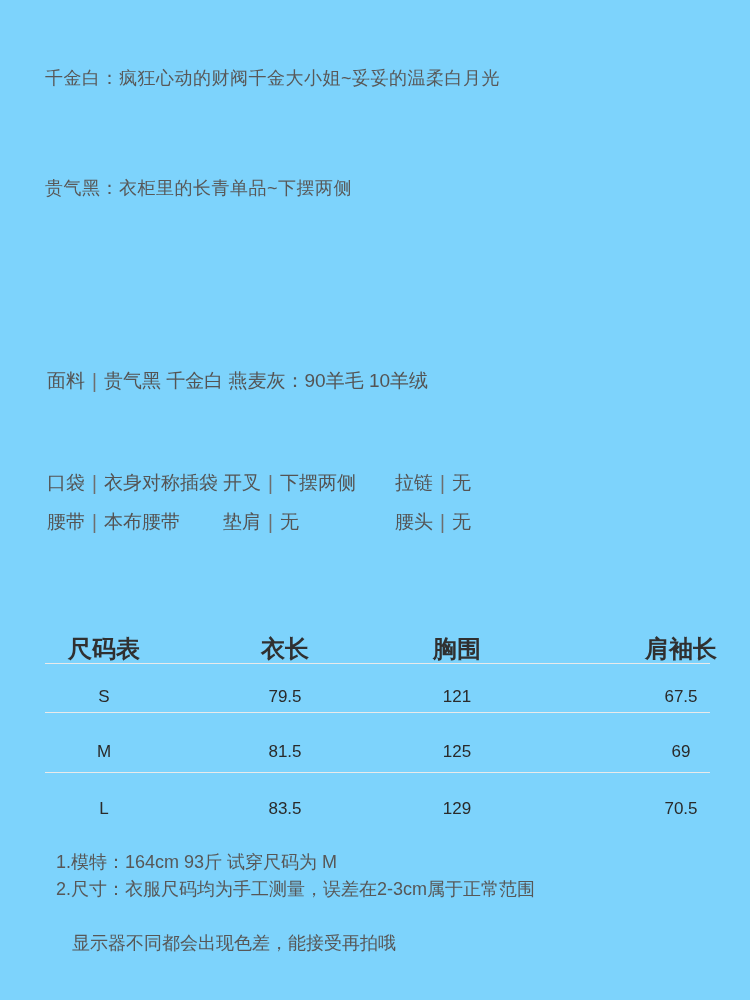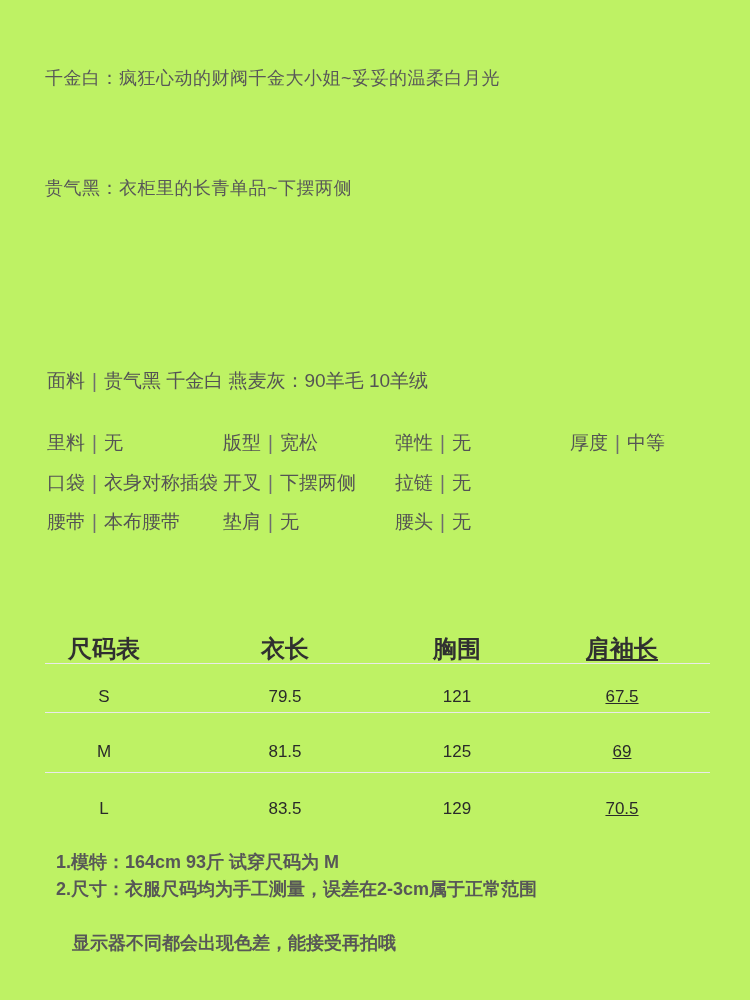--- a/index.html
+++ b/index.html
@@ -1,21 +1,21 @@
 <!DOCTYPE html>
 <html><head>
 <meta charset="utf-8">
 <style>
   html, body { margin: 0; padding: 0; background: #ffffff; }
   body {
     font-family: "Liberation Sans", "DejaVu Sans", sans-serif;
     width: 750px; height: 1000px; position: relative;
     color: #555555;
   }
-  .page { position: absolute; inset: 0; background: #bef264; overflow: hidden; }
+  .page { position: absolute; inset: 0; background: #7dd3fc; overflow: hidden; }
 
   
   .color-line {
     position: absolute; left: 45px; font-size: 18px; line-height: 19px;
     color: #585858; letter-spacing: 0.5px; white-space: nowrap;
   }
   .color-line.l0 { top: 69px; }
   .color-line.l1 { top: 124px; }
   .color-line.l2 { top: 179px; }
 
@@ -46,65 +46,51 @@
   .tbl-row.rm { top: 742px; }
   .tbl-row.rl { top: 799px; }
   .tbl-cell {
     position: absolute; transform: translateX(-50%);
     font-size: 17px; line-height: 20px; color: #2a2a2a; white-space: nowrap;
   }
   .tbl-row.header .tbl-cell { font-size: 24px; color: #303030; }
   .tbl-cell.c0 { left: 104px; }
   .tbl-cell.c1 { left: 285px; }
   .tbl-cell.c2 { left: 457px; }
-  .tbl-cell.c3 { left: 622px; text-decoration: underline; }
+  .tbl-cell.c3 { left: 681px; }
 
   .divider {
     position: absolute; left: 45px; width: 665px; height: 1px; background: #eaeaea;
   }
   .divider.d0 { top: 663px; }
   .divider.d1 { top: 712px; }
   .divider.d2 { top: 772px; }
 
   
   .note-line {
     position: absolute; left: 56px; font-size: 18px; line-height: 20px;
-    color: #575757; white-space: nowrap; font-weight: bold;
+    color: #575757; white-space: nowrap;
   }
   .note-line.n0 { top: 852px; }
   .note-line.n1 { top: 879px; }
   .note-line.n2 { top: 906px; }
   .note-line.n3 { top: 933px; left: 72px; }
 </style>
 </head>
 <body>
 
 <div class="page">
 
   <div class="color-line l0">千金白：疯狂心动的财阀千金大小姐~妥妥的温柔白月光</div>
   <div class="color-line l2">贵气黑：衣柜里的长青单品~下摆两侧</div>
 
   <div class="fabric-line">
     <span>面料</span><span class="sep">|</span><span>贵气黑 千金白 燕麦灰：90羊毛 10羊绒</span>
   </div>
 
-  <div class="attr-row r0">
-    <div class="attr-cell c0">
-      <span>里料</span><span class="sep">|</span><span>无</span>
-    </div>
-    <div class="attr-cell c1">
-      <span>版型</span><span class="sep">|</span><span>宽松</span>
-    </div>
-    <div class="attr-cell c2">
-      <span>弹性</span><span class="sep">|</span><span>无</span>
-    </div>
-    <div class="attr-cell c3">
-      <span>厚度</span><span class="sep">|</span><span>中等</span>
-    </div>
-  </div>
 
   <div class="attr-row r1">
     <div class="attr-cell c0">
       <span>口袋</span><span class="sep">|</span><span>衣身对称插袋</span>
     </div>
     <div class="attr-cell c1">
       <span>开叉</span><span class="sep">|</span><span>下摆两侧</span>
     </div>
     <div class="attr-cell c2">
       <span>拉链</span><span class="sep">|</span><span>无</span>

